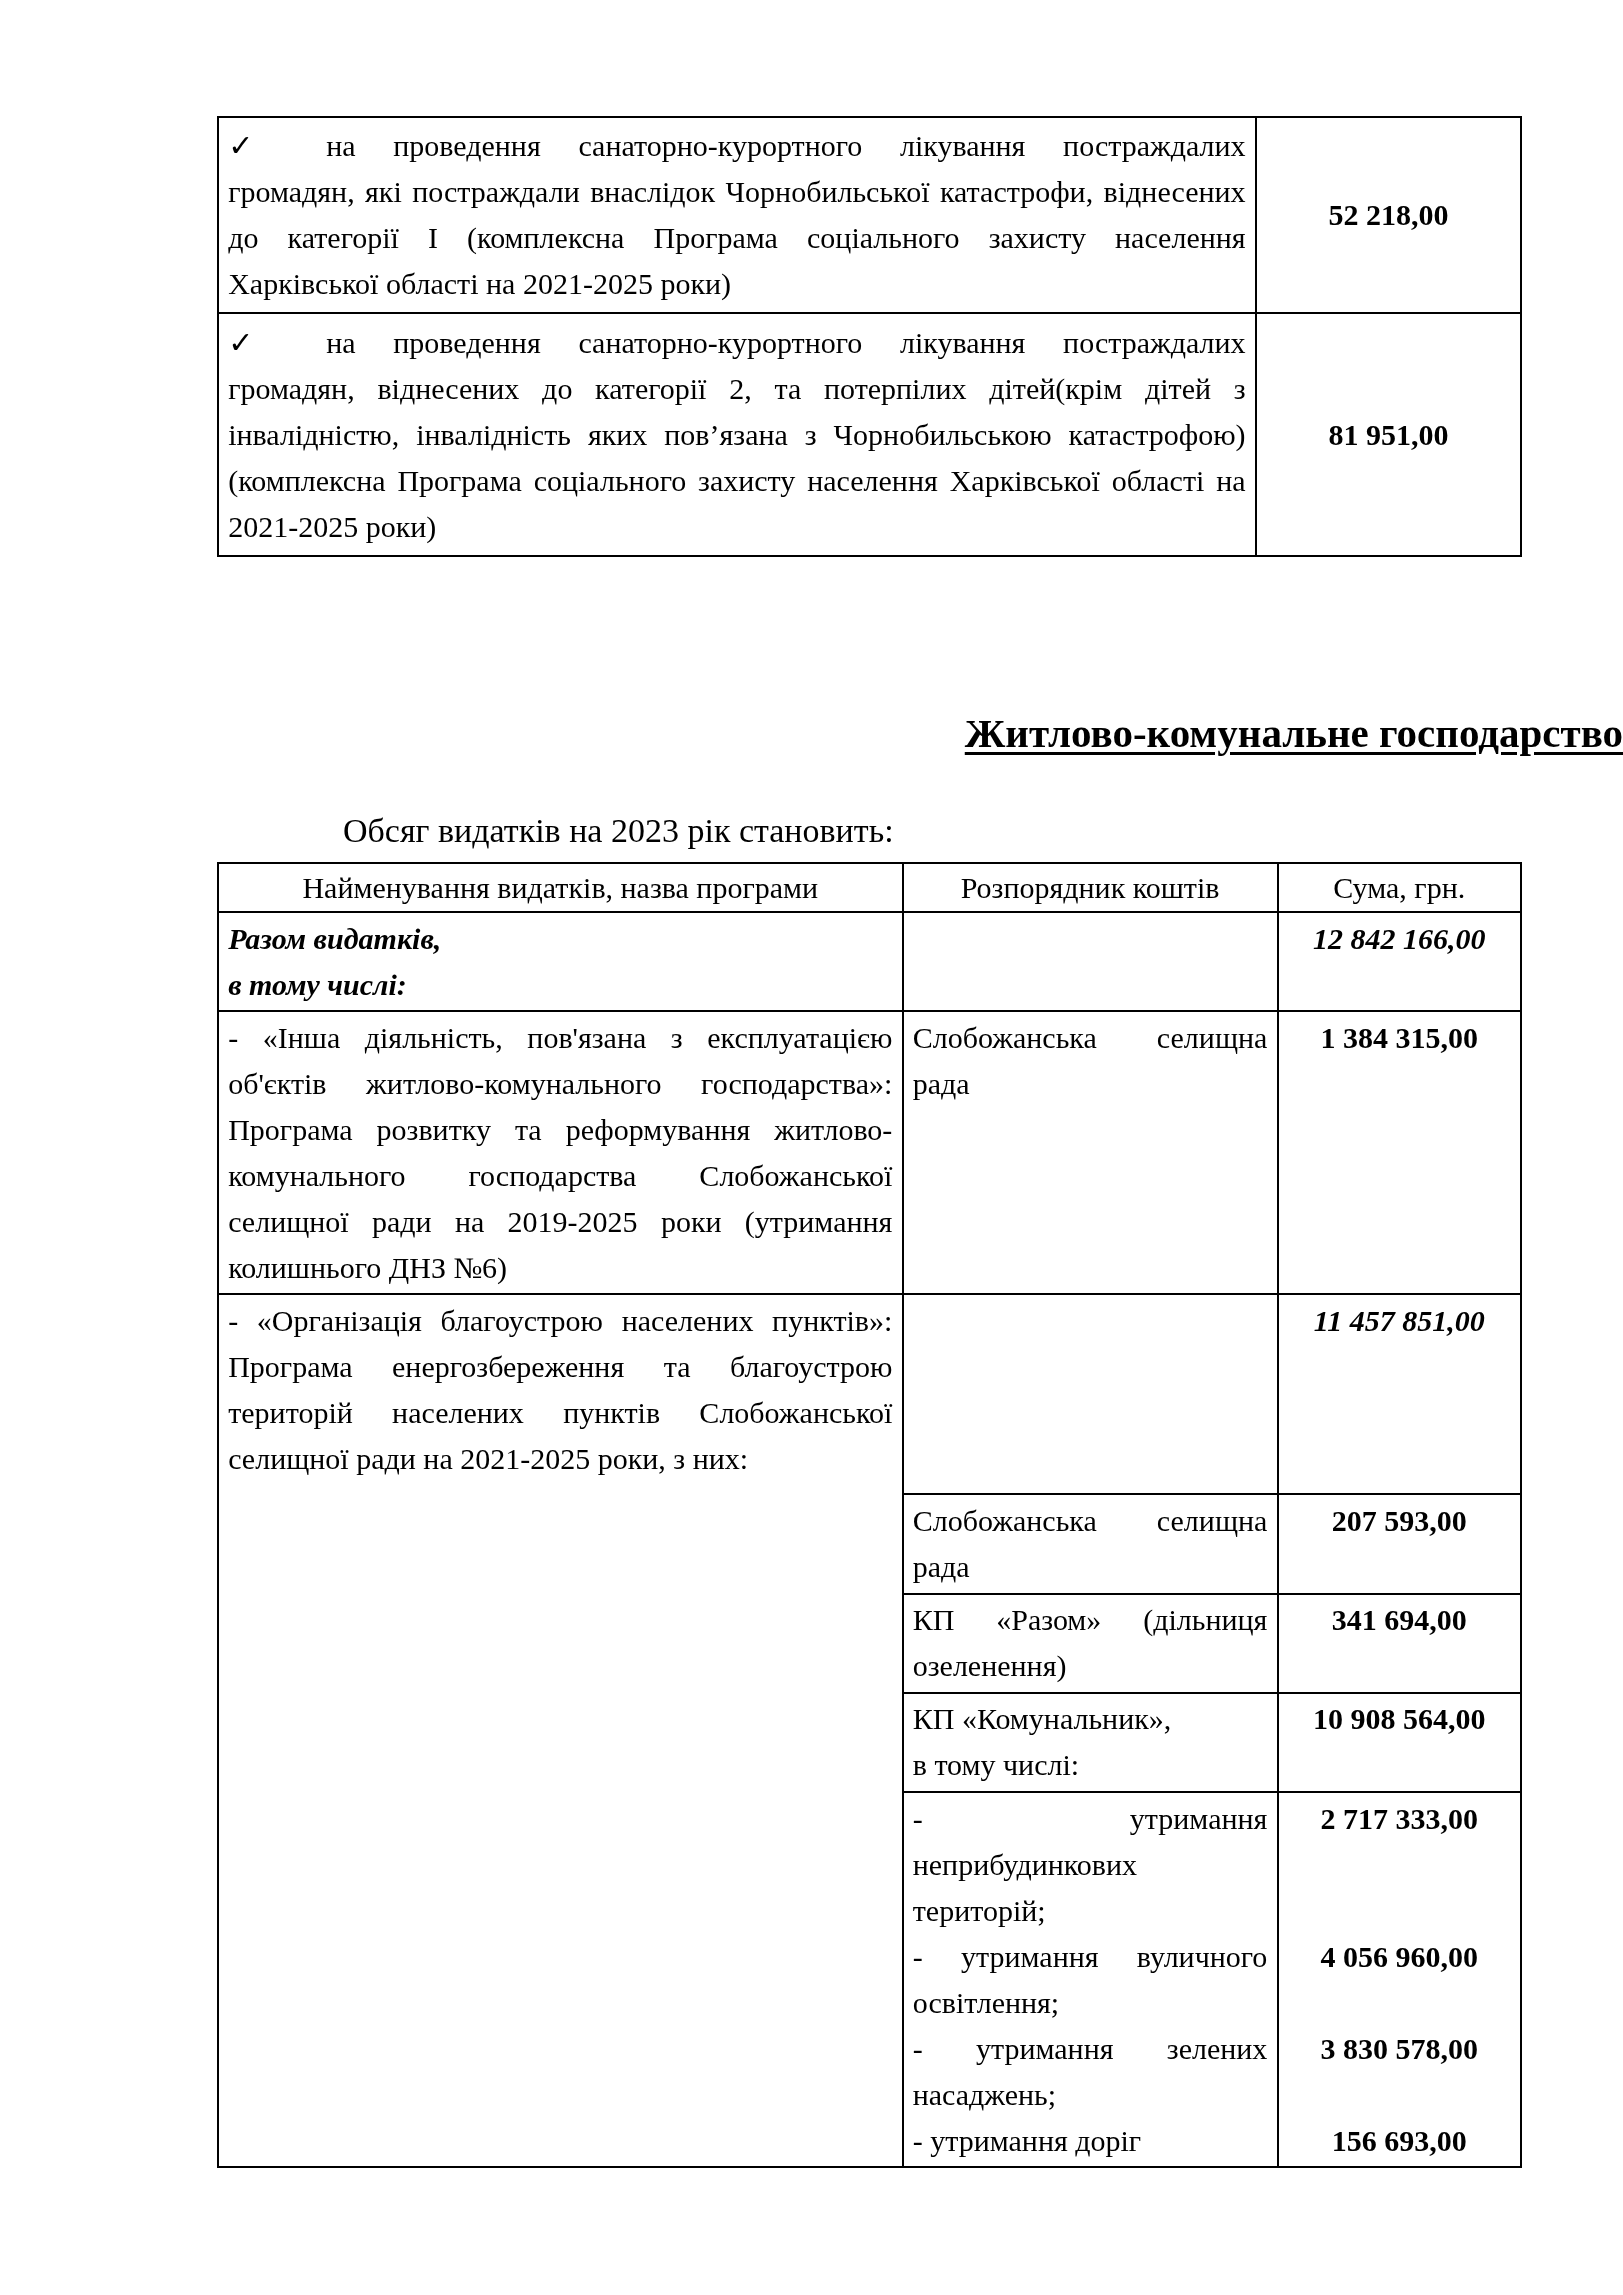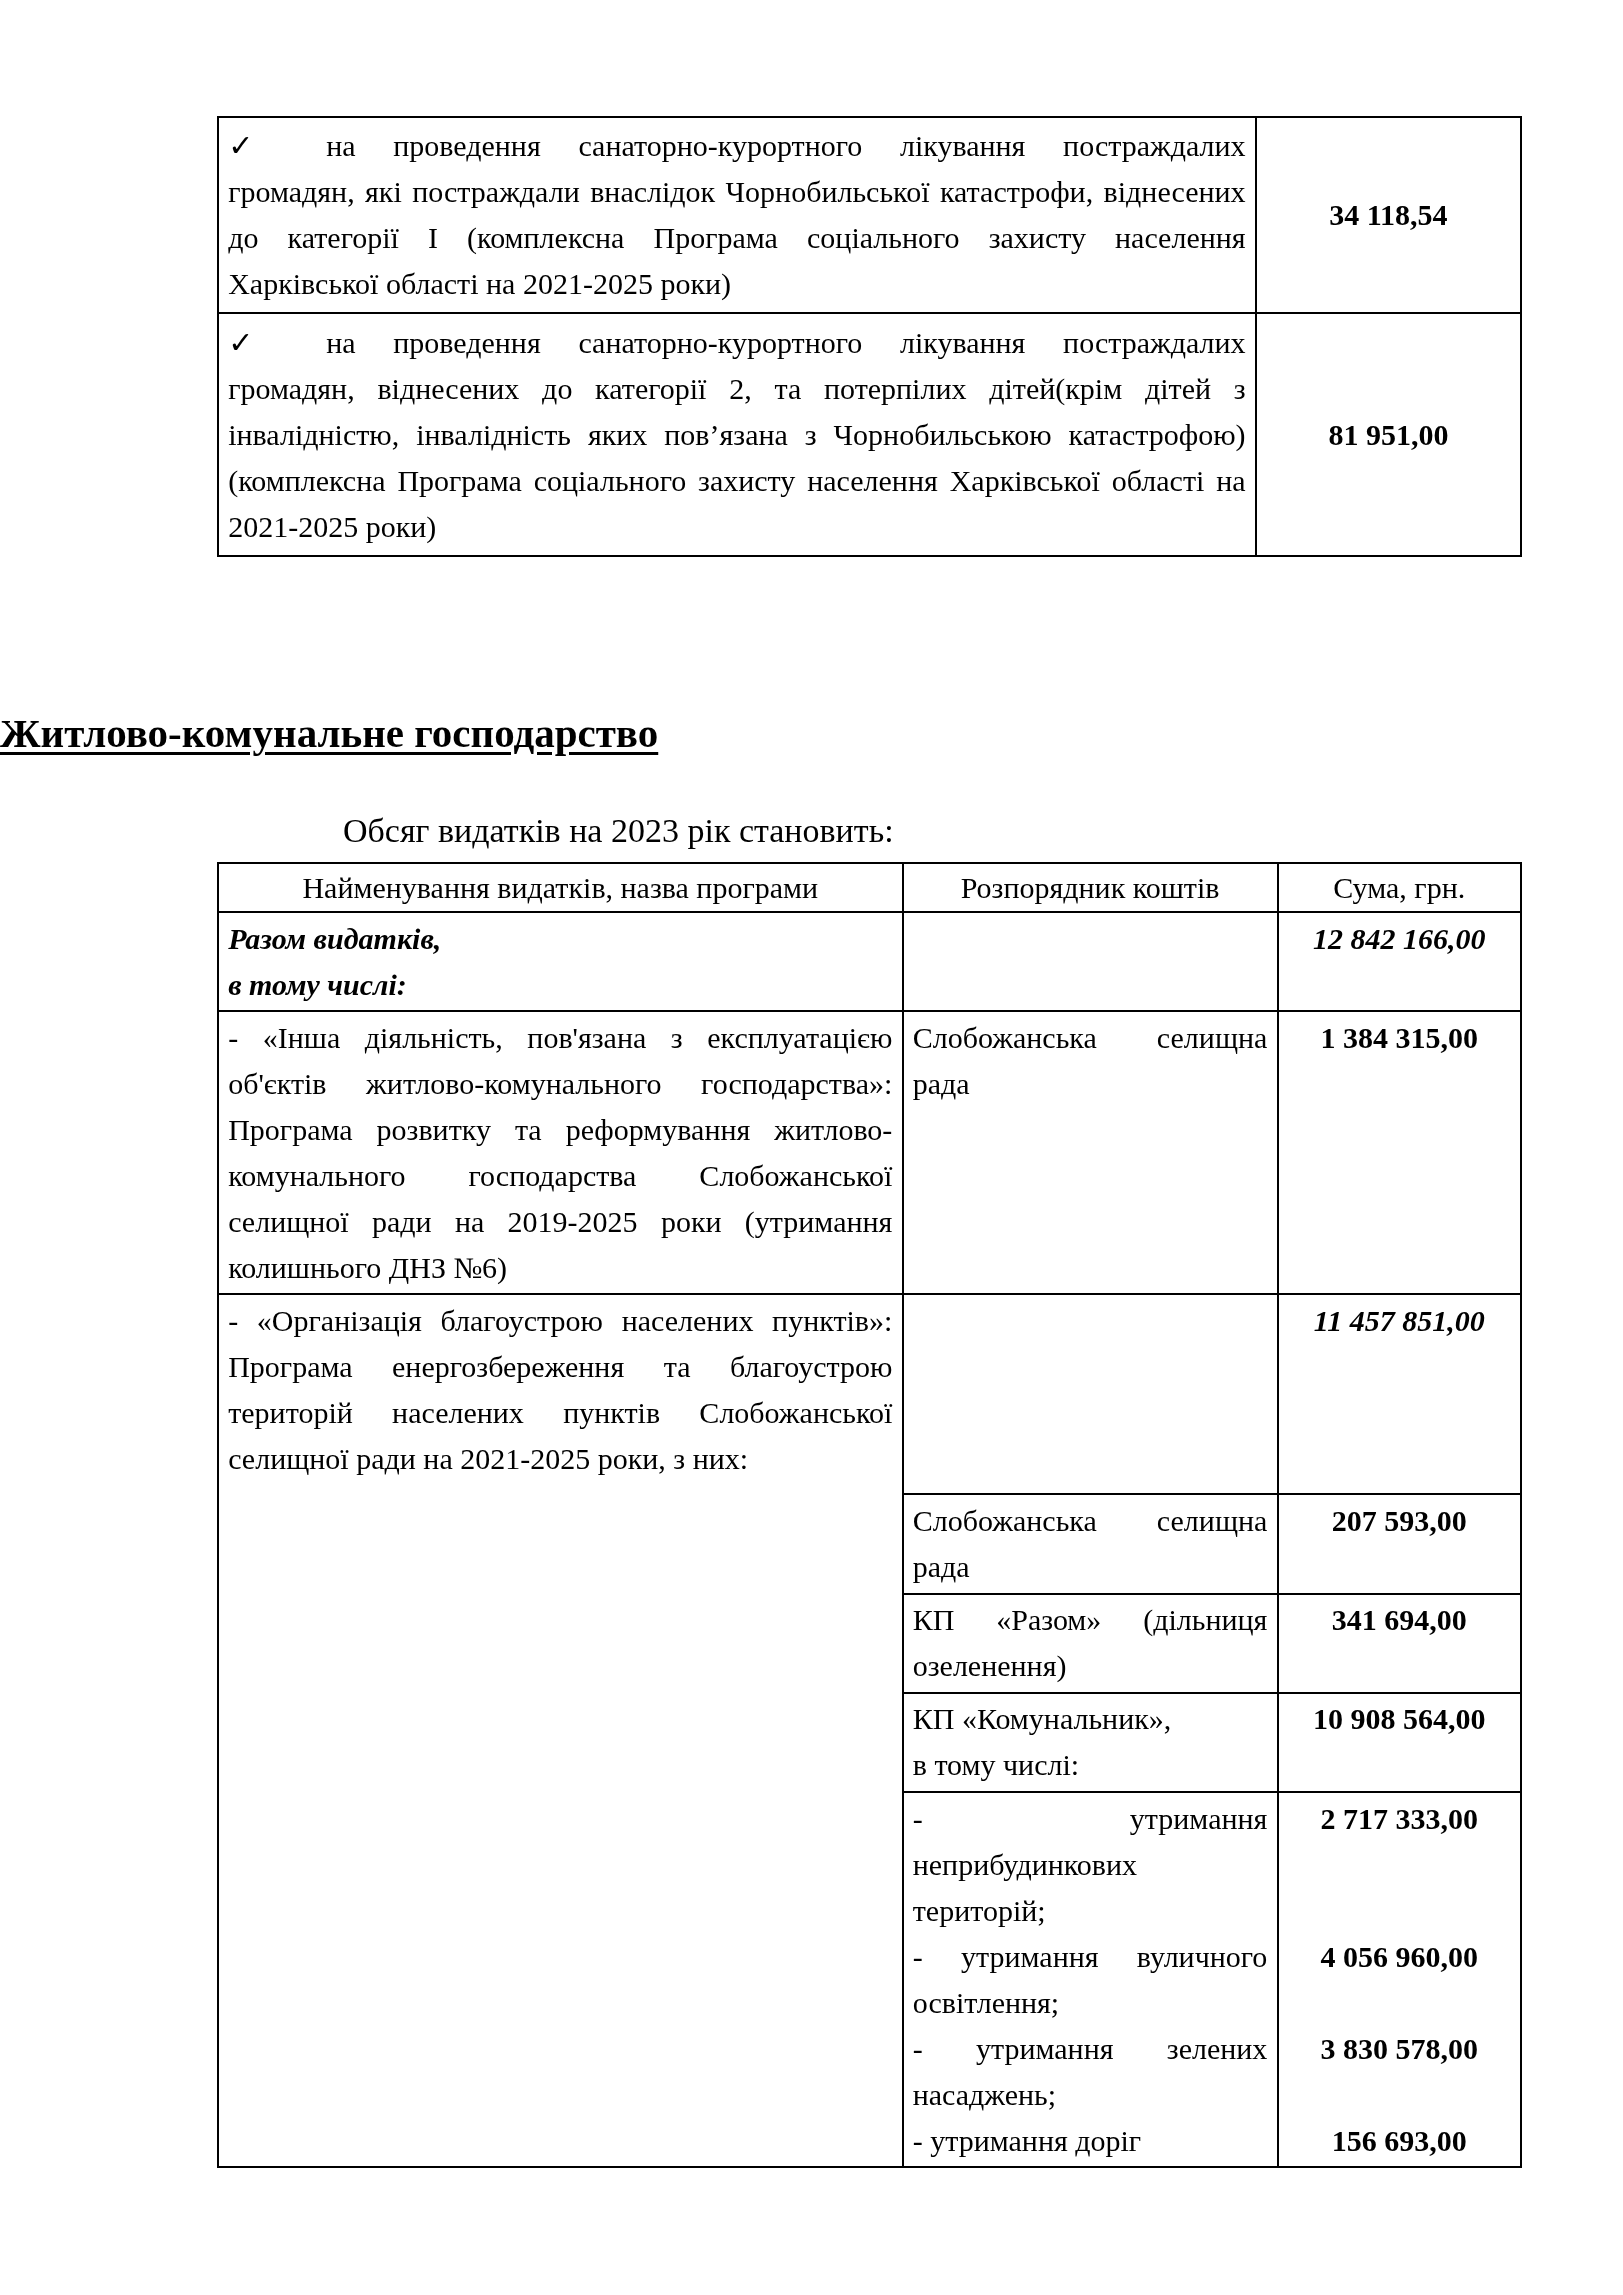--- a/index.html
+++ b/index.html
@@ -4,21 +4,21 @@
   <style>
     html, body { margin: 0; padding: 0; background: #ffffff; }
     body { width: 1623px; height: 2295px; position: relative; overflow: hidden;
            font-family: "Liberation Serif", "DejaVu Serif", serif; color: #000; }
     table { border-collapse: collapse; position: absolute; }
     td, th { border: 2px solid #000; vertical-align: top; font-size: 30px; line-height: 46px; }
     .t1 { left: 217px; top: 116px; width: 1305px; }
     .t1 td.desc { width: 1021px; padding: 5.2px 9.2px 5.2px 9.2px; text-align: justify; text-align-last: left; }
     .t1 td.sum { width: 262px; text-align: center; vertical-align: middle; font-weight: bold; }
     .check { display: inline-block; width: 98px; }
-    .heading { position: absolute; left: 0; width: 1623px; top: 707px; text-align: left;
+    .heading { position: absolute; left: 0; width: 1623px; top: 707px; text-align: right;
                font-size: 41px; font-weight: bold; line-height: 52px; }
     .heading span { text-decoration: underline; text-decoration-thickness: 3.3px; text-underline-offset: 5.2px; }
     .intro { position: absolute; left: 343px; top: 808px; font-size: 34px; line-height: 46px; }
     .t2 { left: 217px; top: 862px; width: 1305px; }
     .t2 th { font-weight: normal; text-align: center; vertical-align: middle; height: 47px; padding: 0 14px; }
     .t2 td { padding: 2.6px 9.2px 2.6px 9.2px; }
     .c1 { width: 681px; } .c2 { width: 353px; } .c3 { width: 222px; }
     .just { text-align: justify; text-align-last: left; }
     .num { text-align: center; font-weight: bold; margin-left: 27px; }
     .numi { text-align: center; font-weight: bold; font-style: italic; }
@@ -27,21 +27,21 @@
   </style>
 </head>
 <body>
 
 <table class="t1">
   <tbody>
   <tr>
     <td class="desc">
       <span class="check">✓</span><span>на проведення санаторно-курортного лікування постраждалих громадян, які постраждали внаслідок  Чорнобильської катастрофи, віднесених до категорії I (комплексна Програма соціального захисту населення Харківської області на 2021-2025 роки)</span>
     </td>
-    <td class="sum">34 118,54</td>
+    <td class="sum">52 218,00</td>
   </tr>
   <tr>
     <td class="desc">
       <span class="check">✓</span><span>на проведення санаторно-курортного лікування постраждалих громадян, віднесених до категорії 2, та потерпілих дітей(крім дітей з інвалідністю, інвалідність яких пов’язана з Чорнобильською катастрофою) (комплексна Програма соціального захисту населення Харківської області на 2021-2025 роки)</span>
     </td>
     <td class="sum">81 951,00</td>
   </tr>
 </tbody>
   </table>
 

